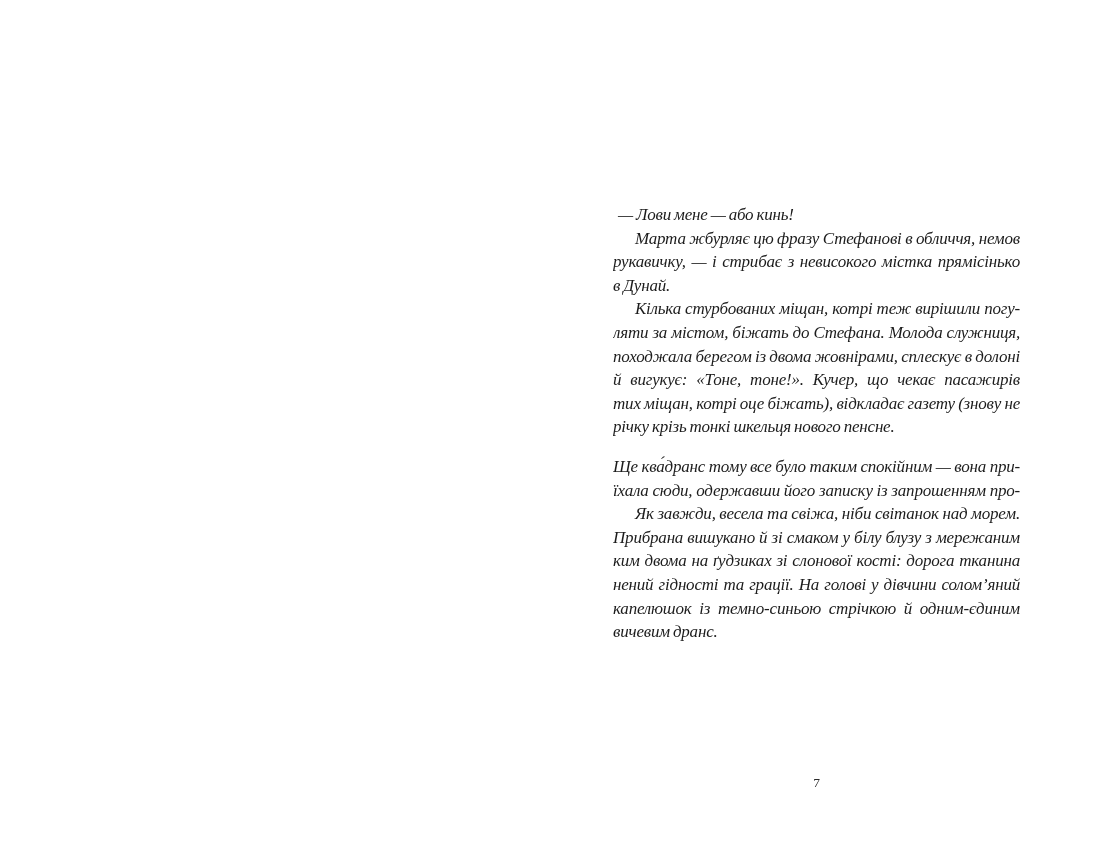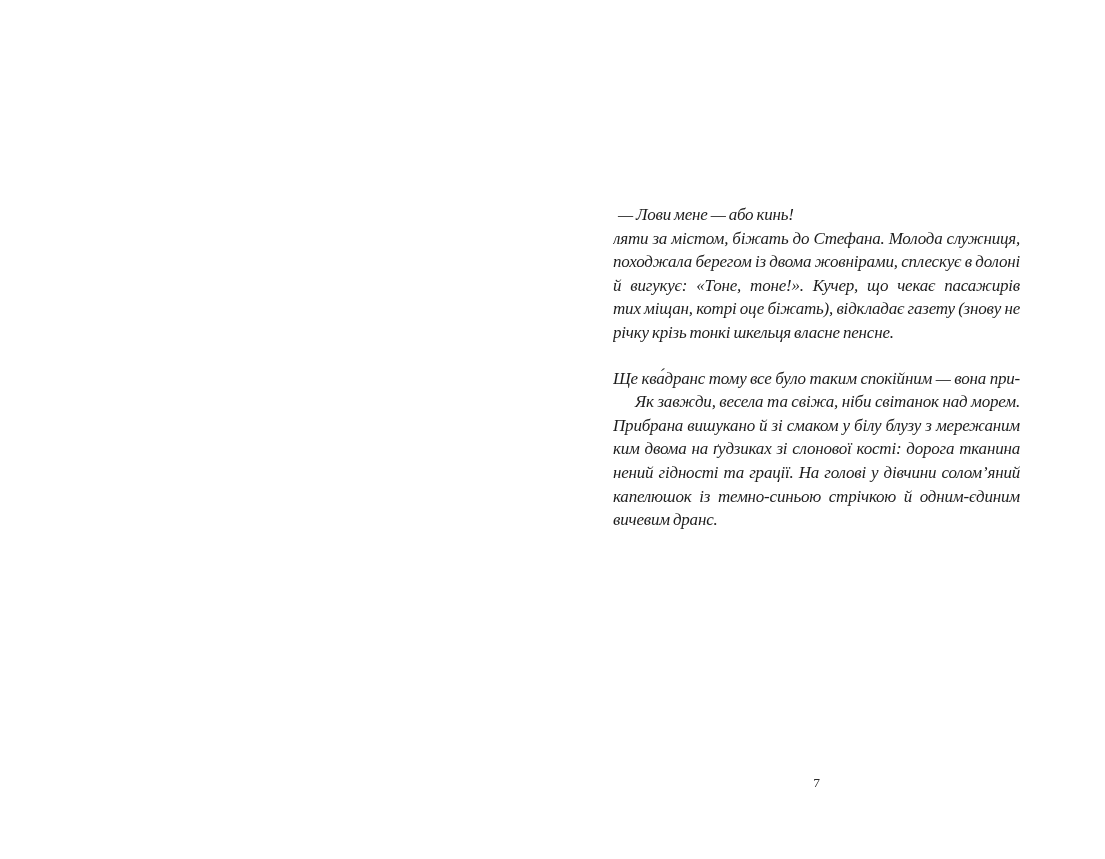--- a/index.html
+++ b/index.html
@@ -28,21 +28,21 @@
     top: 203px;
     width: 407px;
     font-style: italic;
     font-size: 17px;
     line-height: 23.6px;
     letter-spacing: -0.2px;
     word-spacing: -1px;
     color: #1c1c1c;
   }
   .section + .section {
-    margin-top: 22px;
+    margin-top: 16px;
   }
   .line {
     height: 23.6px;
     overflow: hidden;
     text-align: justify;
     text-align-last: justify;
     white-space: normal;
   }
   .line.para-end {
     text-align: left;
@@ -62,30 +62,37 @@
 </head>
 <body>
 
 <div class="book-page">
   <div class="page-text">
       <div class="section">
         <div class="paragraph">
           <div class="line para-end" style="padding-left: 5px;">— Лови мене — або кинь!</div>
         </div>
         <div class="paragraph">
+          <div class="line" style="padding-left: 22px;">Марта жбурляє цю фразу Стефанові в обличчя, немов</div>
+          <div class="line">рукавичку, — і стрибає з невисокого містка прямісінько</div>
+          <div class="line para-end">в Дунай.</div>
+        </div>
+        <div class="paragraph">
+          <div class="line" style="padding-left: 22px;">Кілька стурбованих міщан, котрі теж вирішили погу-</div>
           <div class="line">ляти за містом, біжать до Стефана. Молода служниця, що</div>
           <div class="line">походжала берегом із двома жовнірами, сплескує в долоні</div>
           <div class="line">й вигукує: «Тоне, тоне!». Кучер, що чекає пасажирів (власне,</div>
           <div class="line">тих міщан, котрі оце біжать), відкладає газету (знову не</div>
-          <div class="line para-end">річку крізь тонкі шкельця власне пенсне.</div>
+          <div class="line para-end">річку крізь тонкі шкельця нового пенсне.</div>
         </div>
       </div>
       <div class="section">
         <div class="paragraph">
           <div class="line">Ще ква́дранс тому все було таким спокійним — вона при-</div>
+          <div class="line">їхала сюди, одержавши його записку із запрошенням про-</div>
         </div>
         <div class="paragraph">
           <div class="line" style="padding-left: 22px;">Як завжди, весела та свіжа, ніби світанок над морем.</div>
           <div class="line">Прибрана вишукано й зі смаком у білу блузу з мережаним</div>
           <div class="line">ким двома на ґудзиках зі слонової кості: дорога тканина</div>
           <div class="line">нений гідності та грації. На голові у дівчини солом’яний</div>
           <div class="line">капелюшок із темно-синьою стрічкою й одним-єдиним па-</div>
           <div class="line para-end">вичевим дранс.</div>
         </div>
       </div>

